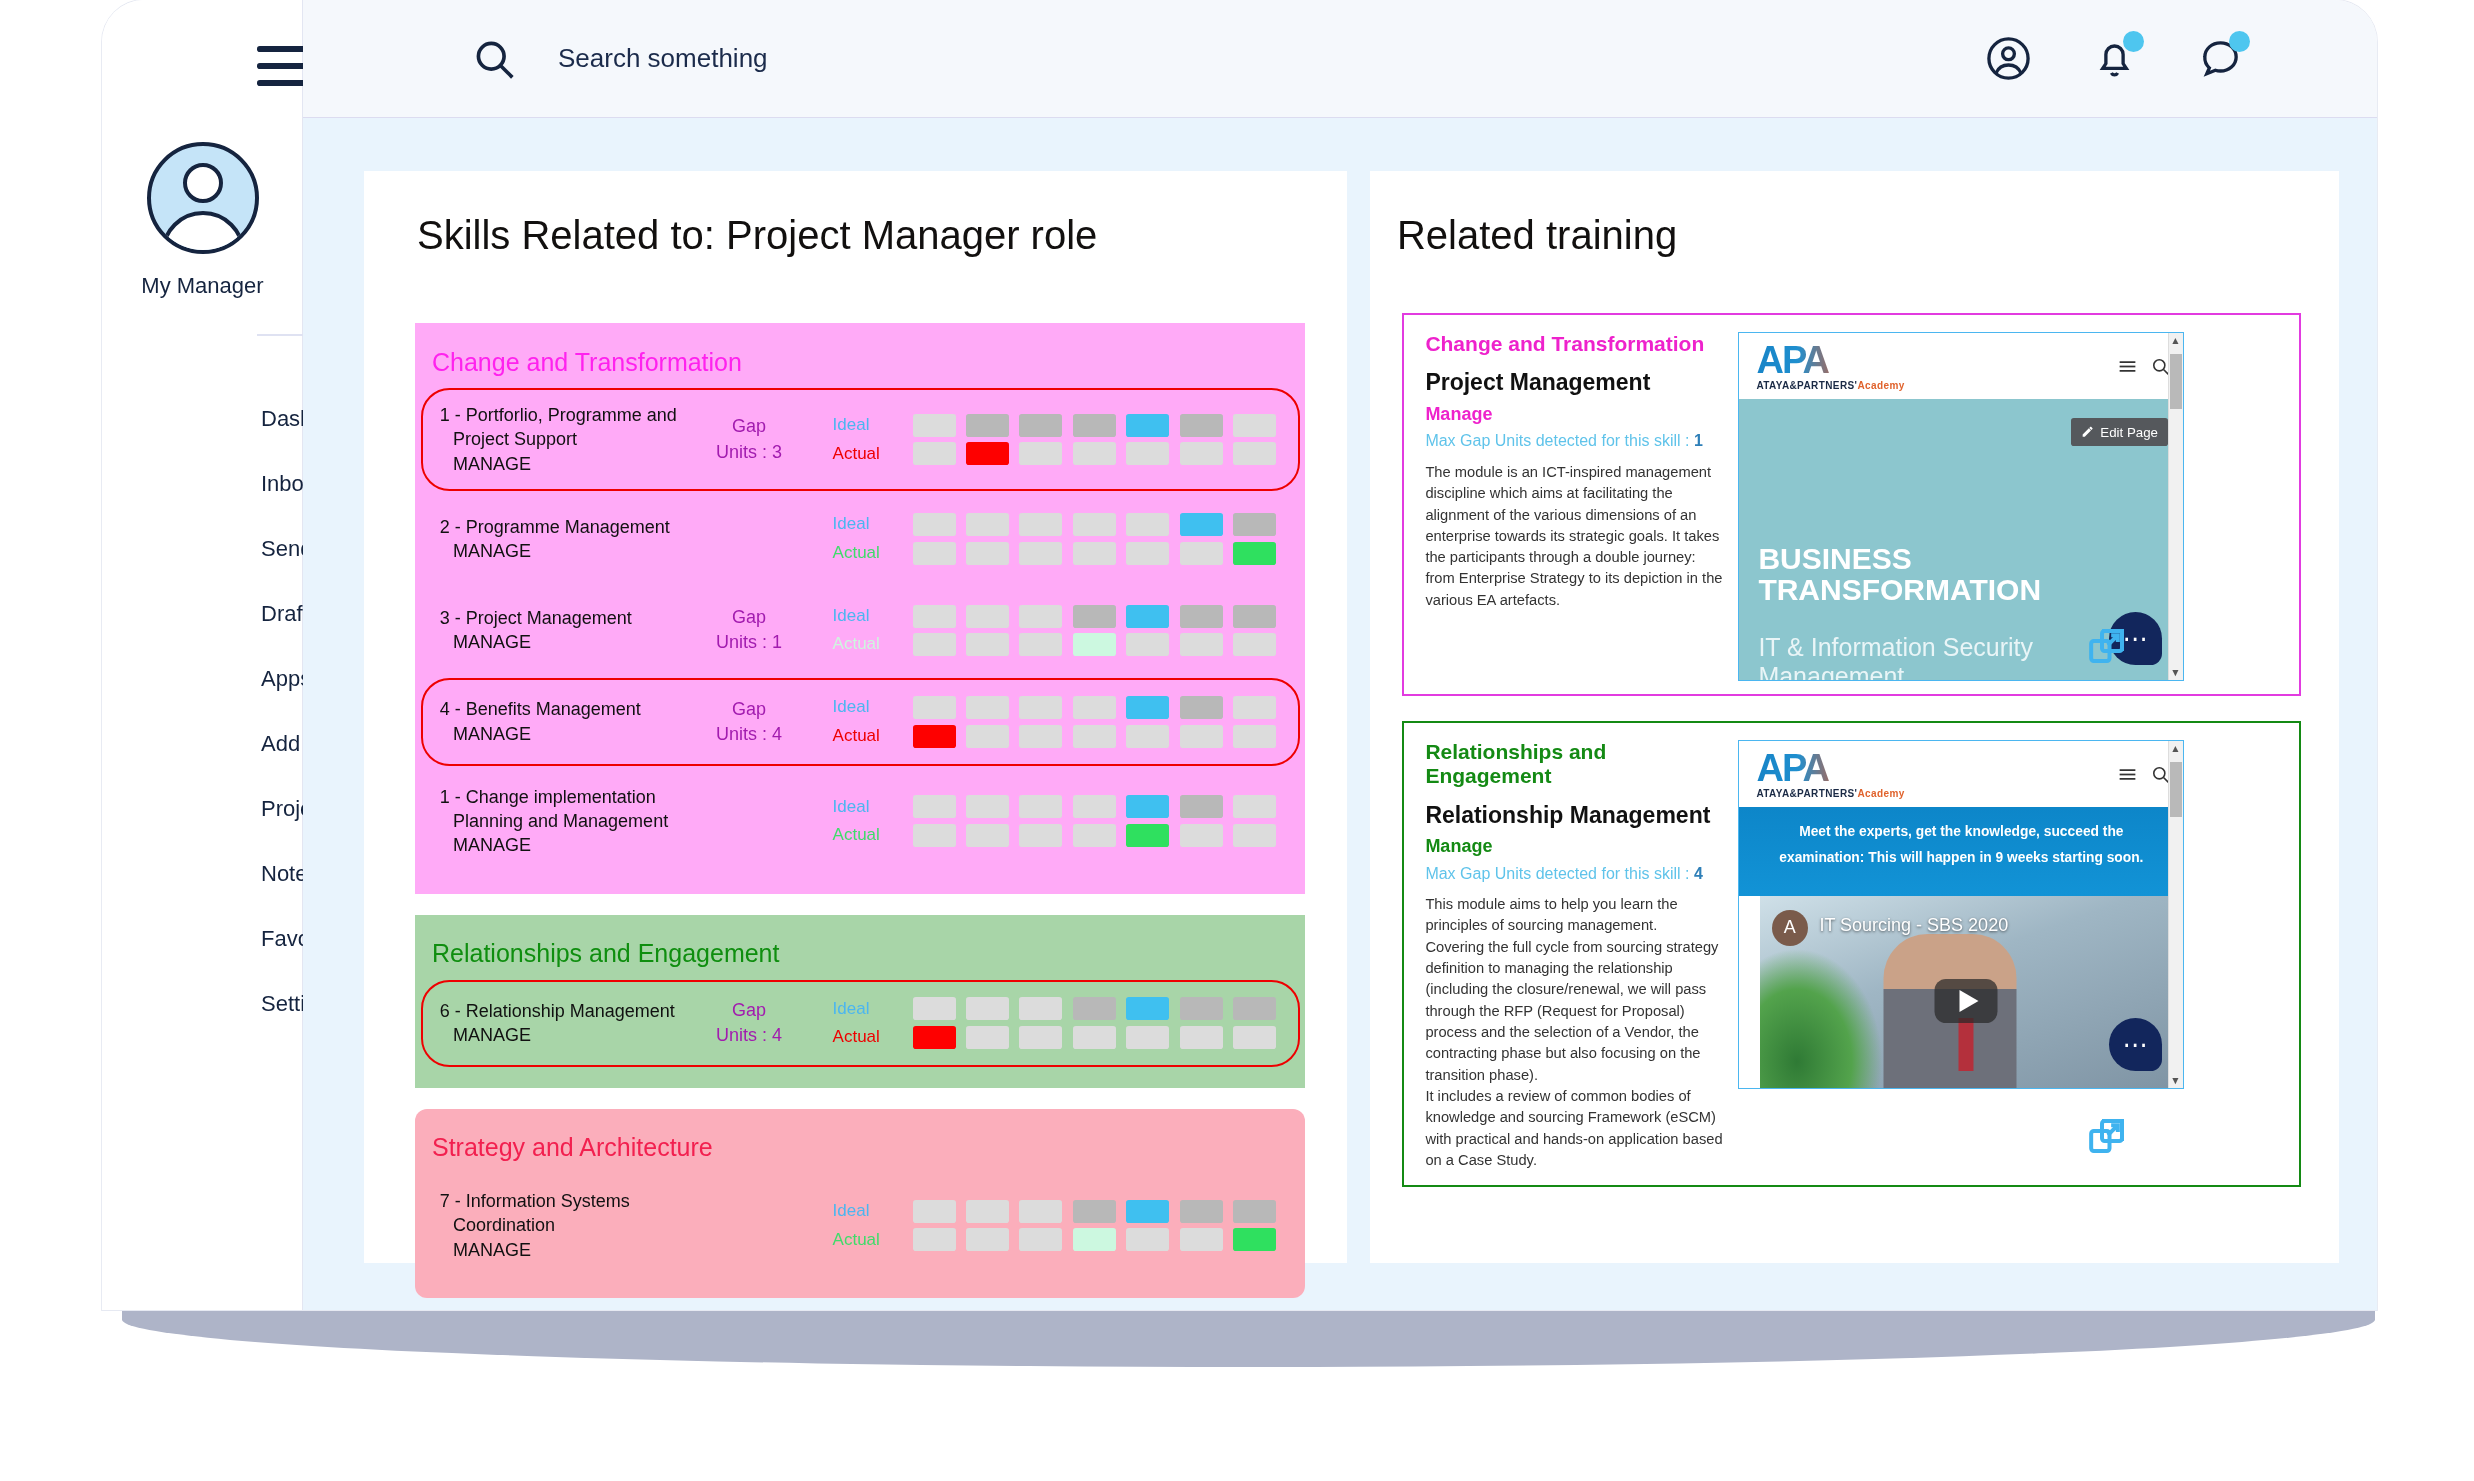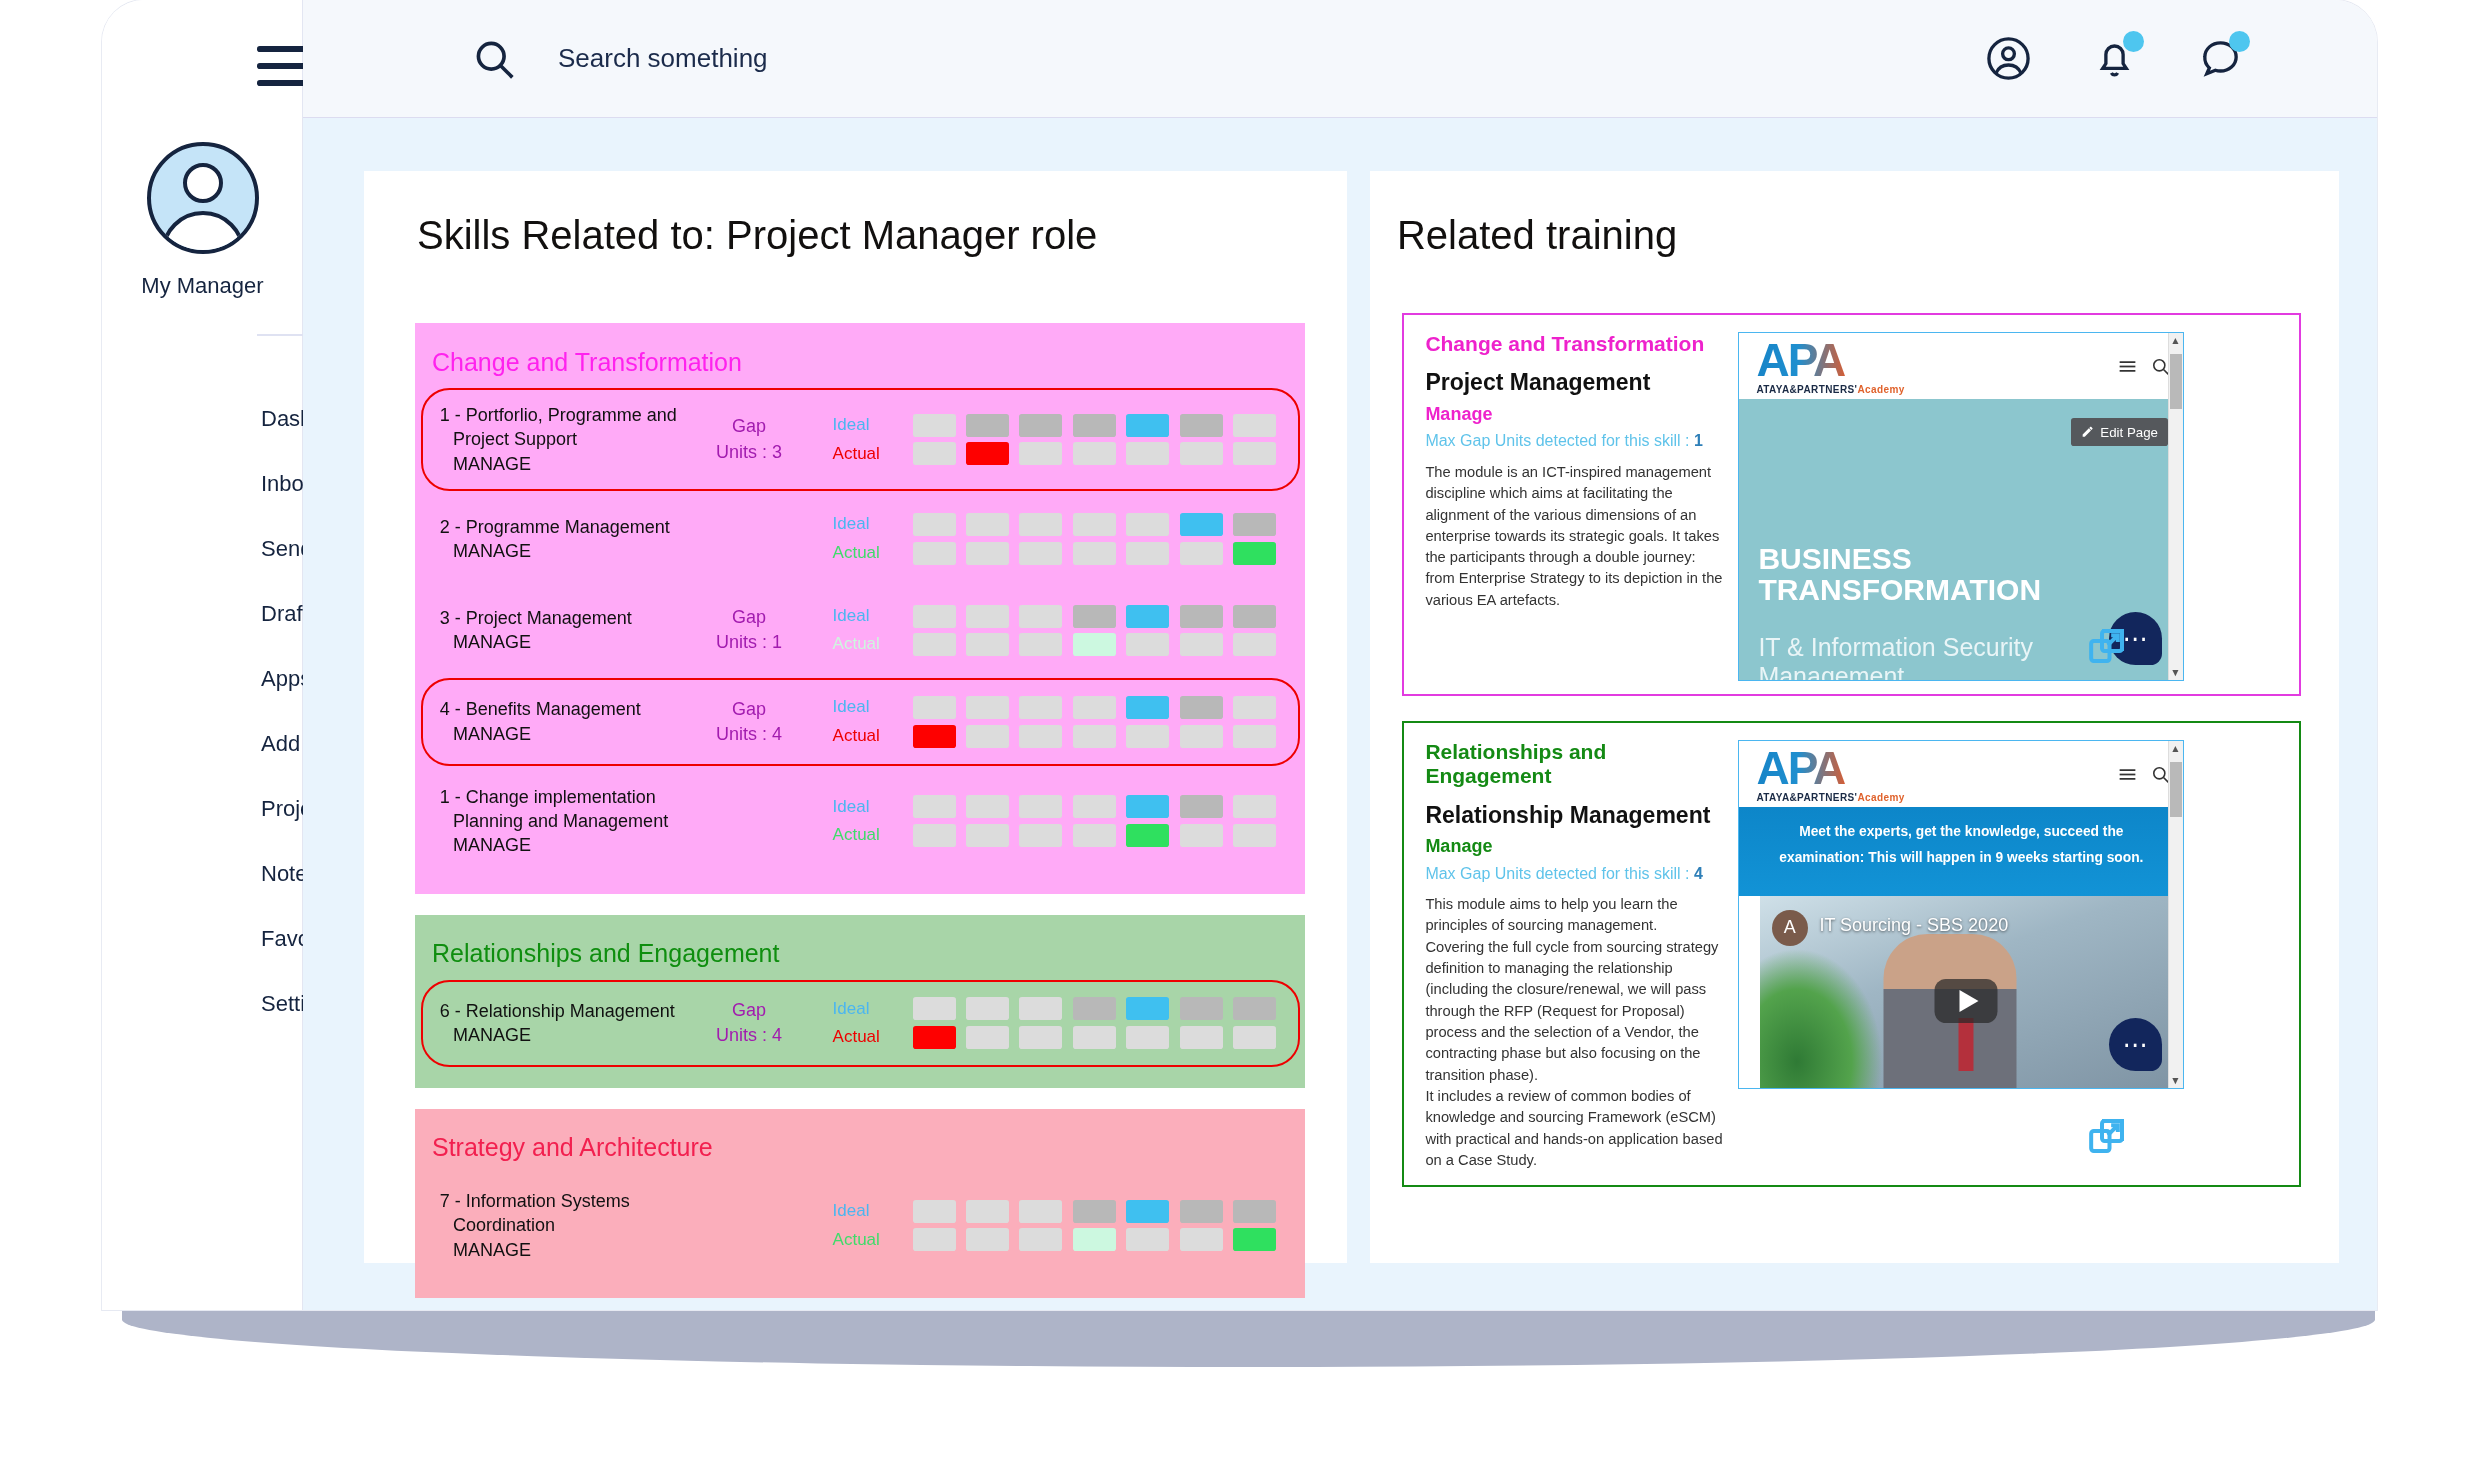--- a/index.html
+++ b/index.html
@@ -104,21 +104,21 @@
   .panel-left { width: 1001px; height: 1092px; padding: 42px 0 0 0; }
   .panel-right { width: 986px; height: 1092px; padding: 42px 0 0 0; }
   .panel-title { font-size: 40px; color: #12100f; font-weight: 400; padding-left: 53px; }
   .panel-title.right { padding-left: 26.6px; }
 
   
   .groups { padding: 65px 42px 0 51px; }
   .group { padding: 9.5px 0 17px 0; margin-bottom: 21px; }
   .group.g-change { background: #ffaaf7; }
   .group.g-rel { background: #a8d5a8; }
-  .group.g-strat { background: #fbaebb; }
+  .group.g-strat { background: #fbaebb; border-radius: 12px; }
   .group-title { font-size: 25px; padding: 15px 0 7.6px 17px; }
   .g-change .group-title { color: #ff22ee; }
   .g-rel .group-title { color: #0f8e0f; }
   .g-strat .group-title { color: #f2204f; }
 
   .skill-row {
     display: flex; align-items: center; padding: 13.3px 11.4px 13.3px 13.3px;
     border: 2.8px solid transparent; border-radius: 28.5px; margin: 3.8px 5.7px;
   }
   .skill-row.flagged { border-color: #ee0000; }
@@ -155,21 +155,21 @@
   .tc-desc { font-size: 14.7px; color: #333; line-height: 1.45; }
   .expand-icon { position: absolute; left: 349px; bottom: 15px; width: 40px; height: 40px; cursor: pointer; }
 
   .tc-right { width: 446px; position: relative; }
   .browser { border: 1.9px solid #4bb6f0; height: 349px; overflow: hidden; position: relative; background:#fff;}
   .brow-head {
     height: 66px; background: #ffffff; display: flex; align-items: center;
     padding: 0 13.3px 0 17px; position: relative;
   }
   .apa-logo { display: flex; flex-direction: column; line-height: 1; }
-  .apa-word { font-size: 46px; font-weight: 800; letter-spacing: -1.9px;
+  .apa-word { font-size: 38px; font-weight: 800; letter-spacing: -1.9px;
     background: linear-gradient(90deg,#1784c7 0%,#1f8fcf 28%,#e05a2b 62%,#d94a3a 100%);
     -webkit-background-clip: text; background-clip: text; color: transparent; }
   .apa-sub { font-size: 10px; font-weight: 700; letter-spacing: 0.4px; color: #1a2a45; margin-top: 1.9px; }
   .apa-sub i { color: #e0622c; font-style: normal; }
   .brow-head-icons { margin-left: auto; display: flex; gap: 13.3px; align-items: center; color: #333; }
   .hero1 { background: #8cc6ce; height: 283px; position: relative; padding: 0 0 0 17px; }
   .edit-page {
     position: absolute; right: 15px; top: 19px; background: #55585c; color: #fff;
     font-size: 13.3px; padding: 6.6px 10.4px; border-radius: 2.8px; display: flex; gap: 5.7px; align-items: center; cursor: pointer;
   }

